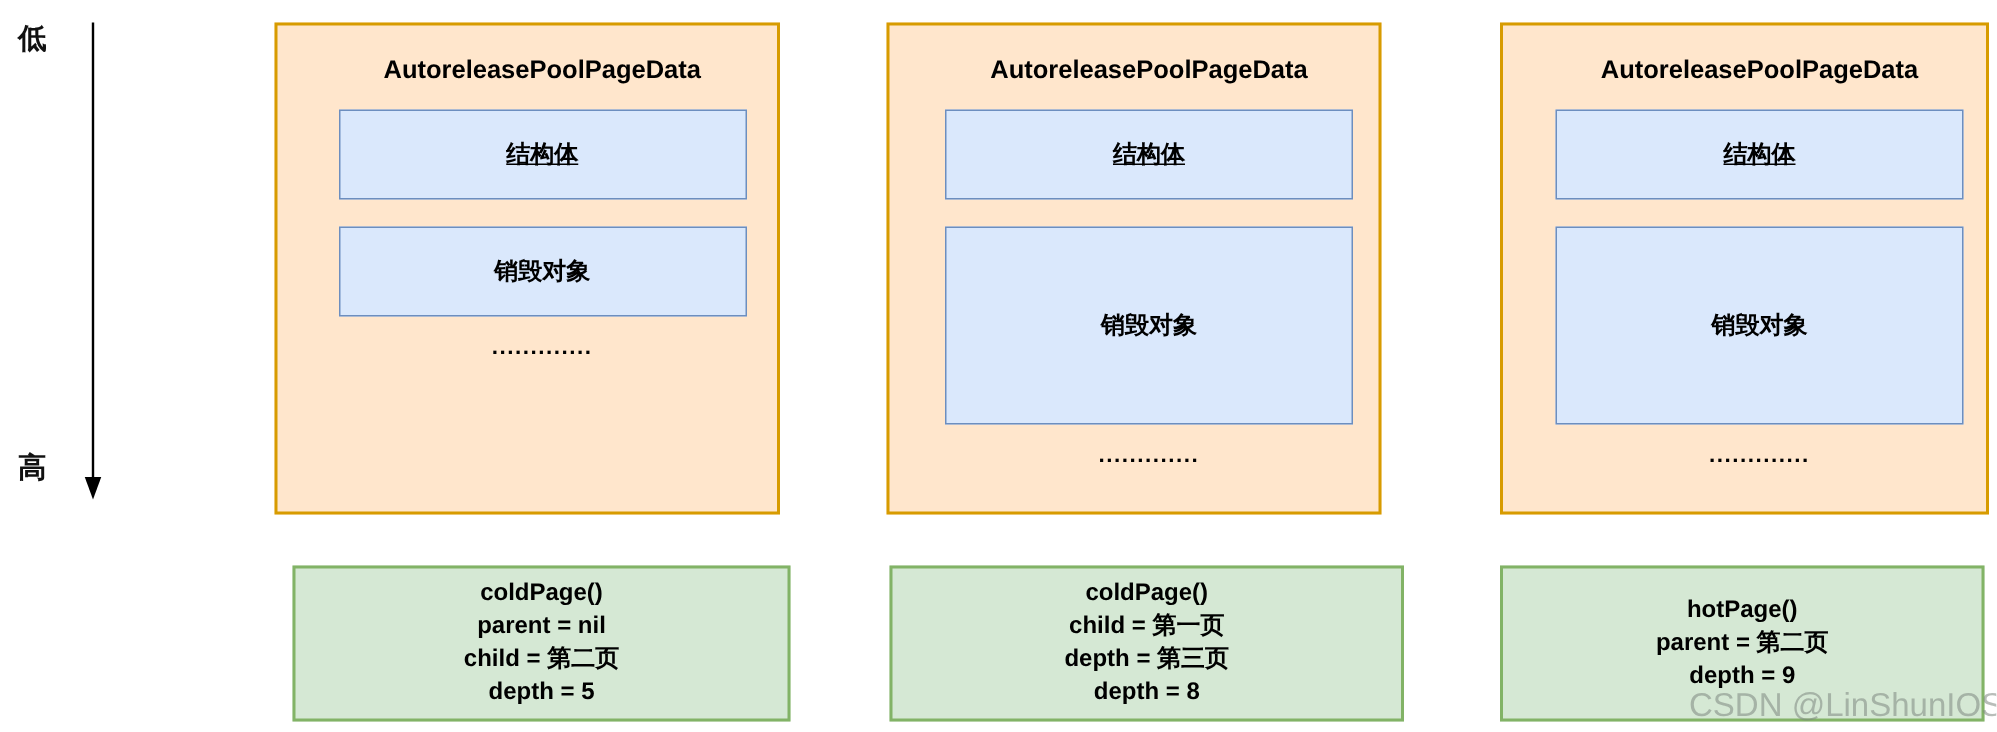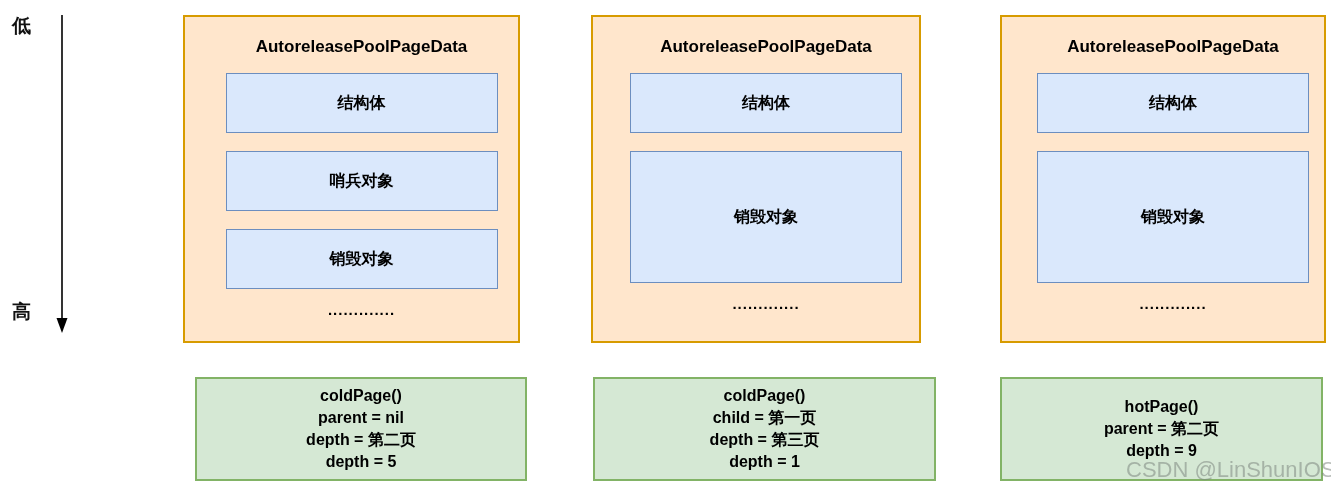--- a/index.html
+++ b/index.html
@@ -46,21 +46,21 @@
   .cells { margin-top:16px; }
   .cell {
     width:272px;
     margin:18px auto 0;
     background:var(--cell-fill,#DAE8FC);
     border:1.5px solid var(--cell-border,#6C8EBF);
     box-sizing:border-box;
     display:flex; align-items:center; justify-content:center;
     font-weight:bold; font-size:16px; color:#000;
   }
-  .cell:first-child { margin-top:1px; }
+  .cell:first-child { margin-top:1px;text-decoration:underline; }
   .cell.small { height:60px;  }
   .cell.large { height:132px; }
   .ellipsis {
     text-align:center;
     font-weight:bold;
     font-size:15px;
     letter-spacing:1px;
     margin-top:12px;
     color:#000;
   }
@@ -111,47 +111,46 @@
   </svg>
 
   <div class="axis-label high">高</div>
 
   <div id="columns">
   <div class="column col0">
     <div class="pool-box">
       <div class="pool-title">AutoreleasePoolPageData</div>
       <div class="cells">
             <div class="cell small">结构体</div>
-            <div class="cell small">哨兵对象</div>
             <div class="cell small">销毁对象</div>
           </div>
       <div class="ellipsis">.............</div>
     </div>
     <div class="info-box">
           <div class="info-line">coldPage()</div>
           <div class="info-line">parent = nil</div>
-          <div class="info-line">depth = 第二页</div>
+          <div class="info-line">child = 第二页</div>
           <div class="info-line">depth = 5</div>
         </div>
   </div>
 
   <div class="column col1">
     <div class="pool-box">
       <div class="pool-title">AutoreleasePoolPageData</div>
       <div class="cells">
             <div class="cell small">结构体</div>
             <div class="cell large">销毁对象</div>
           </div>
       <div class="ellipsis">.............</div>
     </div>
     <div class="info-box">
           <div class="info-line">coldPage()</div>
           <div class="info-line">child = 第一页</div>
           <div class="info-line">depth = 第三页</div>
-          <div class="info-line">depth = 1</div>
+          <div class="info-line">depth = 8</div>
         </div>
   </div>
 
   <div class="column col2">
     <div class="pool-box">
       <div class="pool-title">AutoreleasePoolPageData</div>
       <div class="cells">
             <div class="cell small">结构体</div>
             <div class="cell large">销毁对象</div>
           </div>

